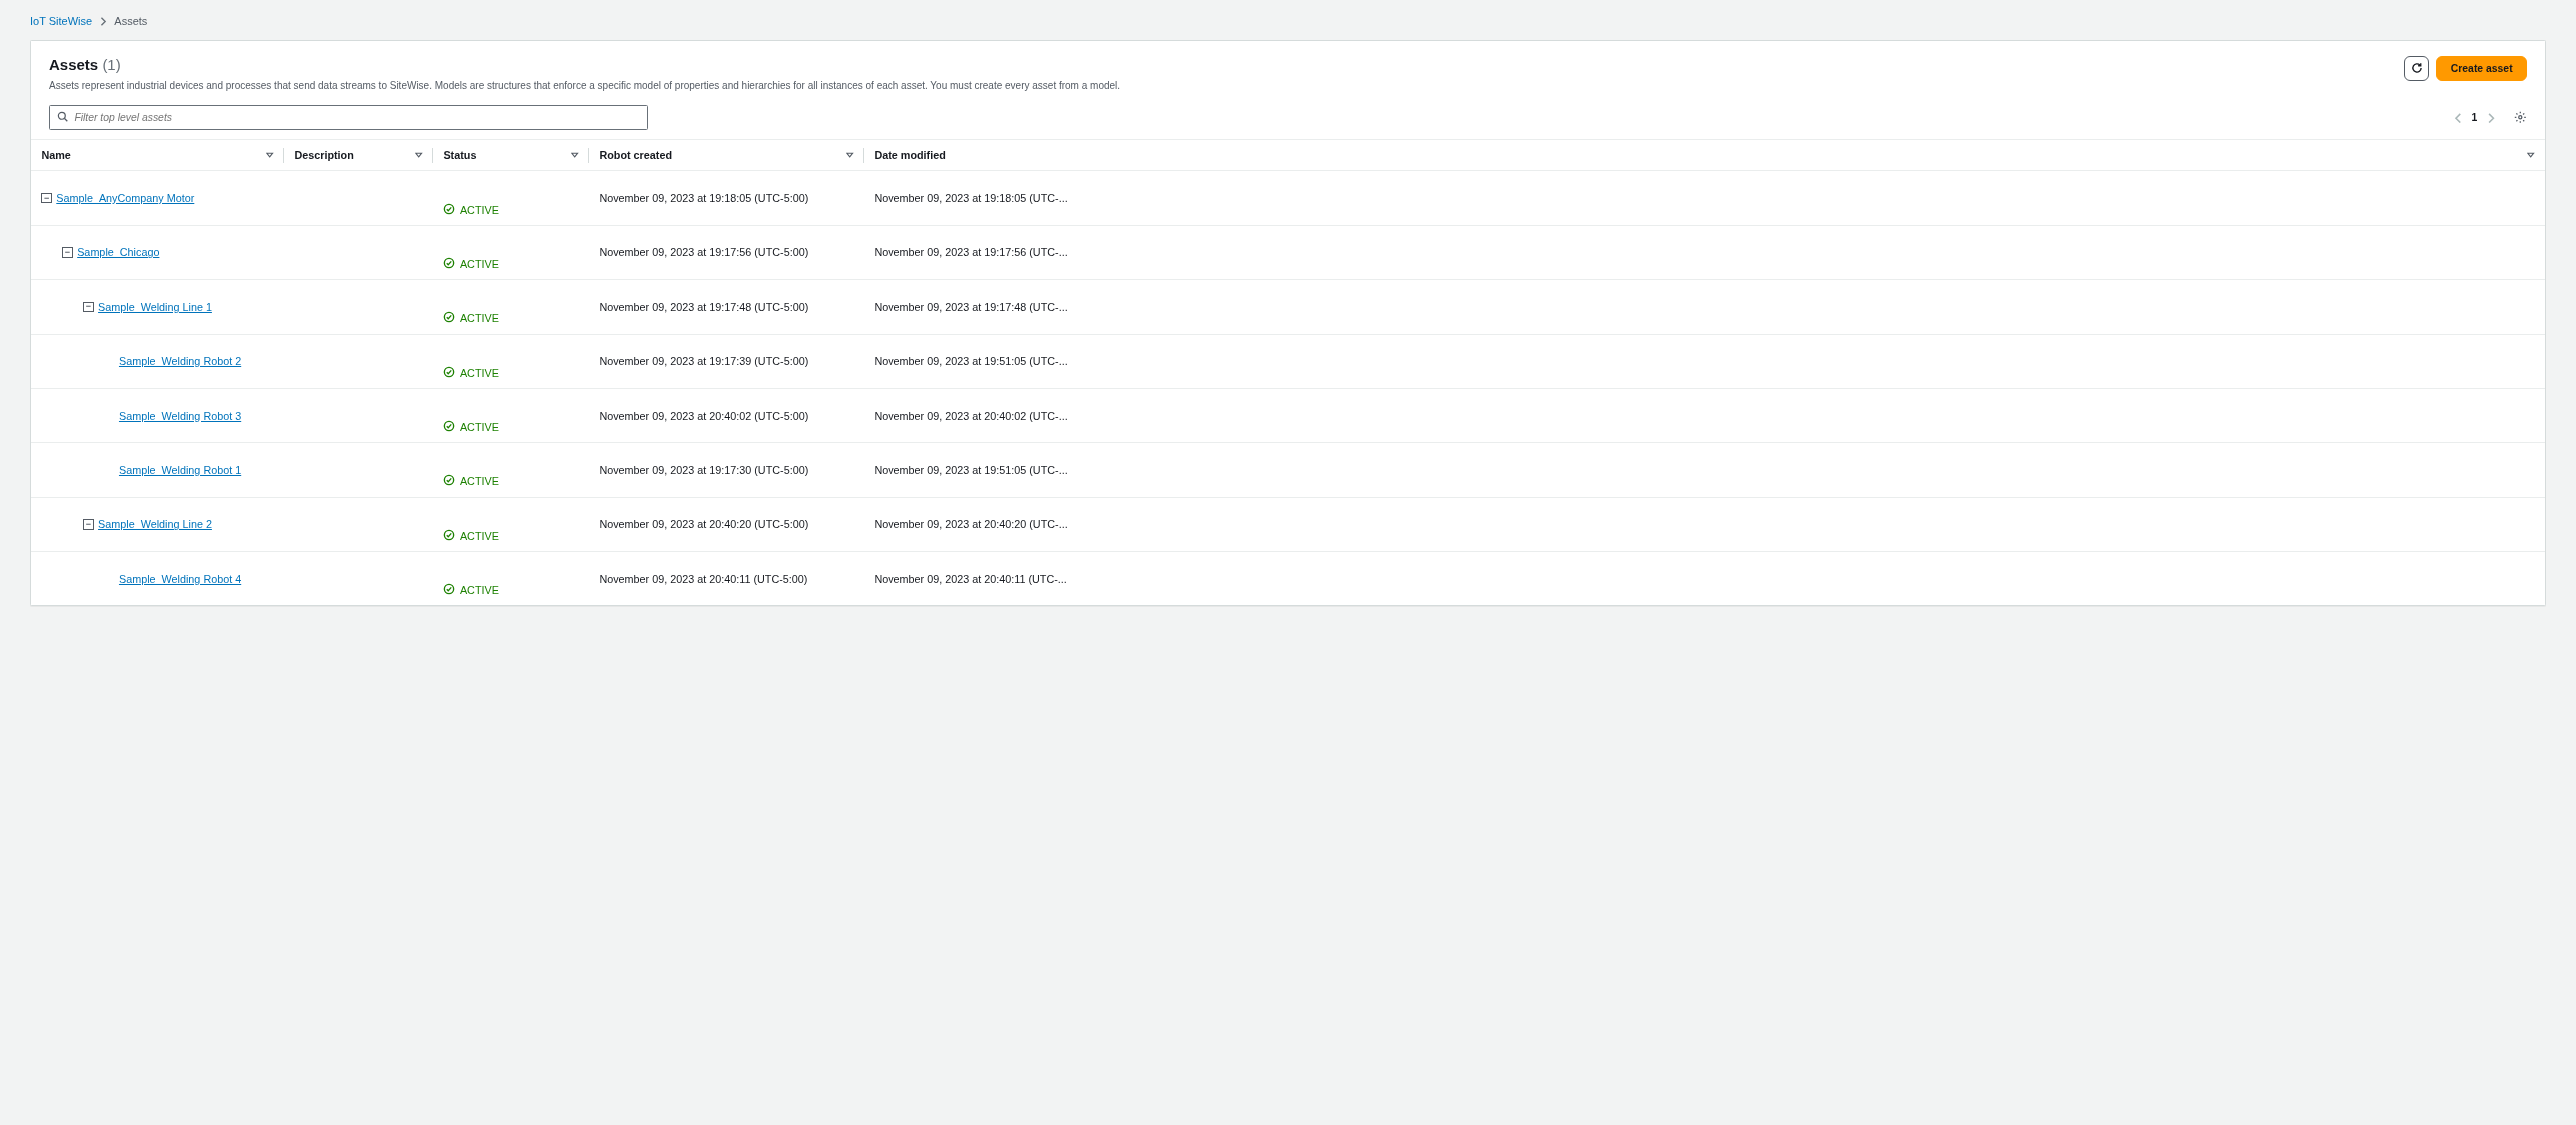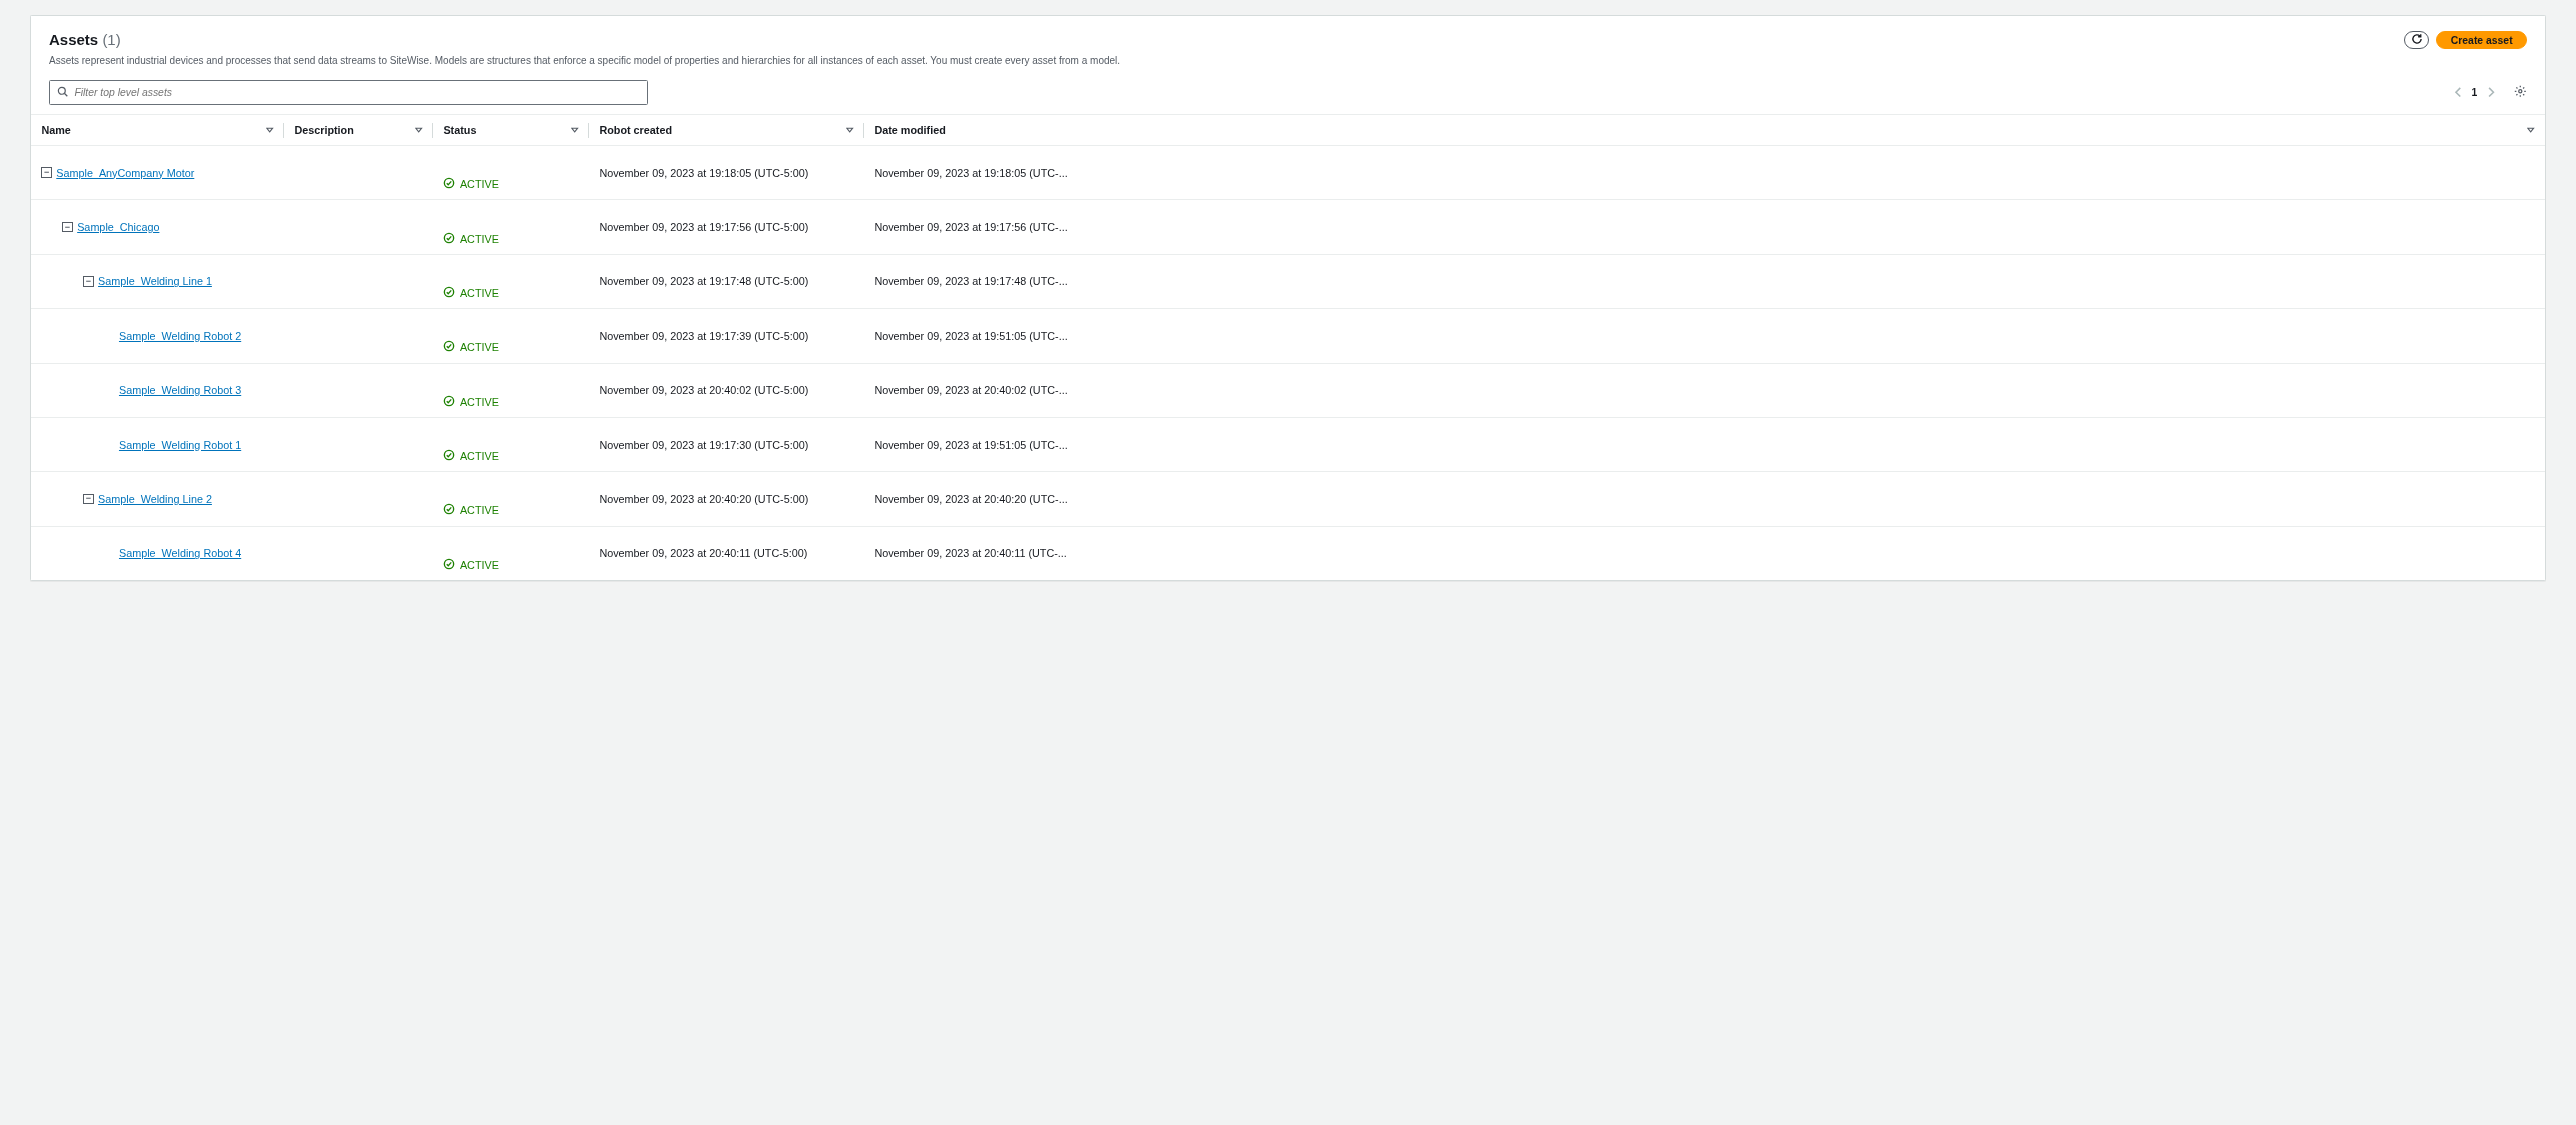--- a/index.html
+++ b/index.html
@@ -53,23 +53,23 @@
   }
   .panel-actions {
     display: flex;
     gap: 7.4px;
     align-items: center;
   }
   .btn {
     display: inline-flex;
     align-items: center;
     justify-content: center;
-    height: 18px;
+    height: 25px;
     padding: 0 13.4px;
-    border-radius: 12px;
+    border-radius: 6px;
     font-weight: 700;
     font-size: 10.4px;
     cursor: pointer;
     border: 0.7px solid #545b64;
     background: #fff;
     color: #16191f;
   }
   .btn-icon {
     width: 25px;
     padding: 0;
@@ -198,20 +198,29 @@
     height: 100%;
     position: relative;
     flex-shrink:0;
   }
 </style>
 </head>
 <body>
 
 <div class="page">
 
+  <nav class="breadcrumb">
+    <a href="#">IoT SiteWise</a>
+    <span class="sep">
+      <svg width="7.4" height="9" viewBox="0 0 8 12">
+          <path d="M1 1 L6 6 L1 11" stroke="#687078" stroke-width="1.8" fill="none"></path>
+        </svg>
+    </span>
+    <span class="current">Assets</span>
+  </nav>
 
   <section class="panel">
 
     <div class="panel-header">
       <div class="panel-header-left">
         <h1 class="panel-title">
           <span>Assets</span>
           <span class="count">(1)</span>
         </h1>
         <p class="panel-desc">Assets represent industrial devices and processes that send data streams to SiteWise. Models are structures that enforce a specific model of properties and hierarchies for all instances of each asset. You must create every asset from a model.</p>

